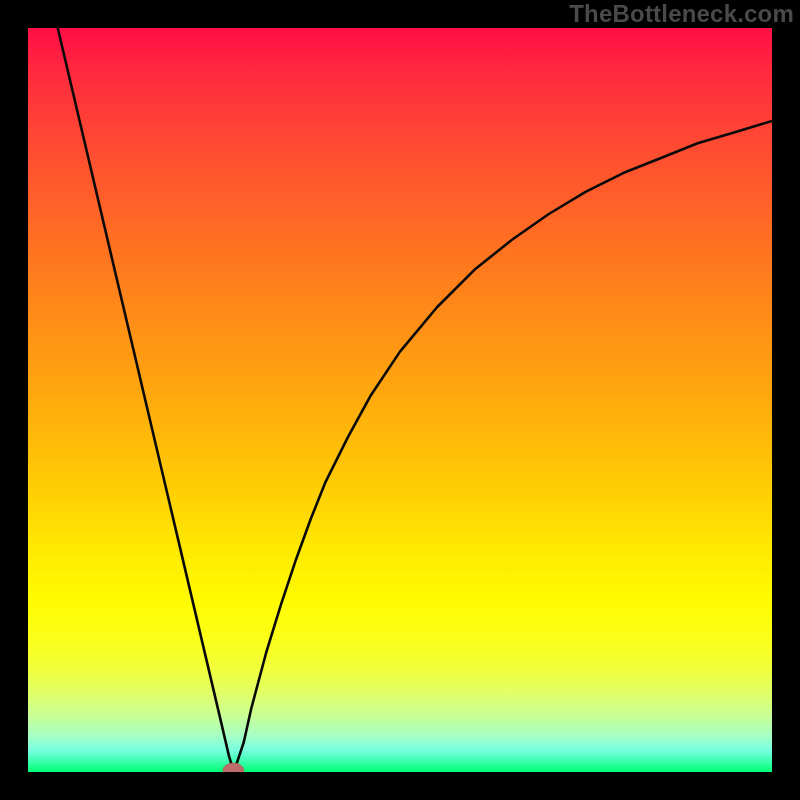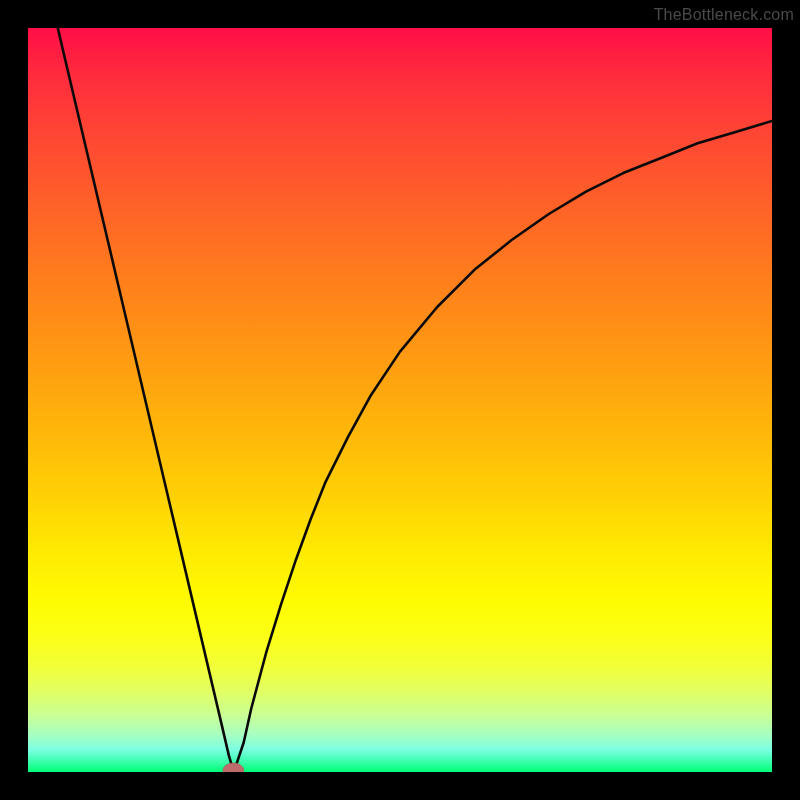--- a/index.html
+++ b/index.html
@@ -15,26 +15,25 @@
     position: relative;
     width: 800px;
     height: 800px;
     background: #000;
   }
   .watermark {
     position: absolute;
     top: 0px;
     right: 6px;
     color: #4a4a4a;
-    font-size: 16px;
-    font-weight: 400;
+    font-size: 24px;
+    font-weight: 700;
     letter-spacing: 0.2px;
     z-index: 10;
     user-select: none;
-    margin-top: 6px;
   }
   .plot-area {
     position: absolute;
     left: 28px;
     top: 28px;
     width: 744px;
     height: 744px;
     background: linear-gradient(to bottom,
       #ff0e46 0%,
       #ff2a3e 6%,

